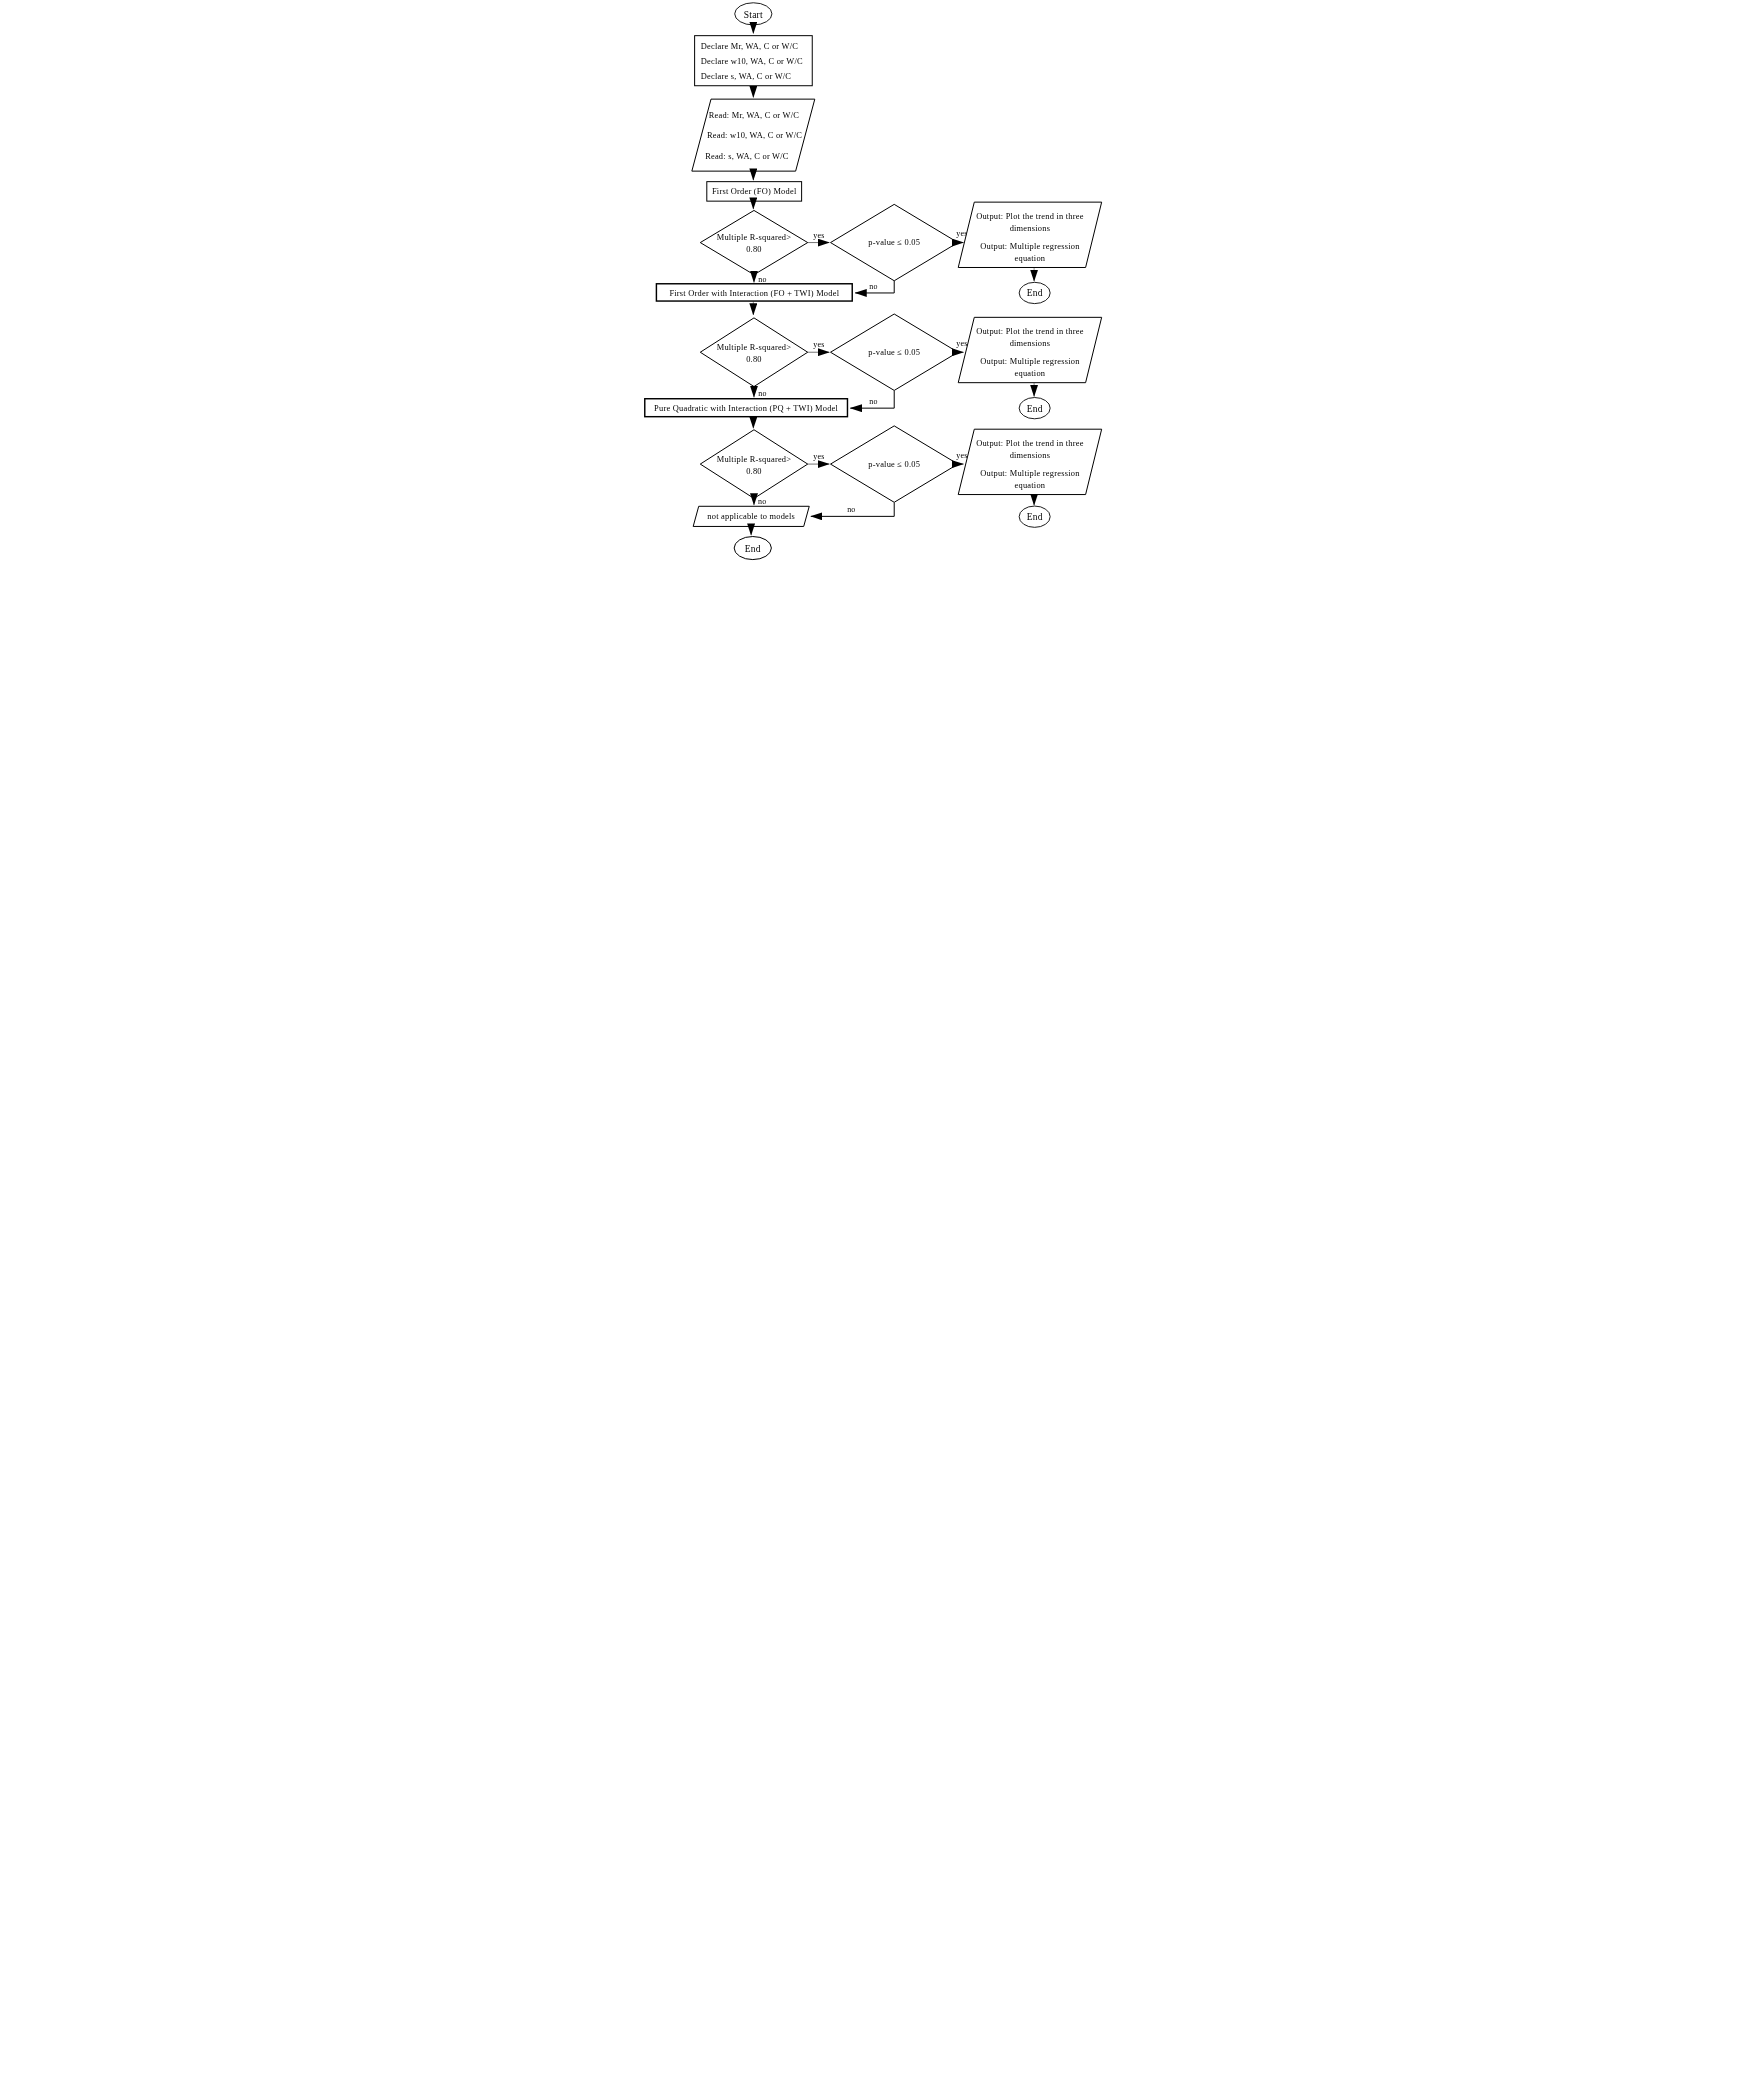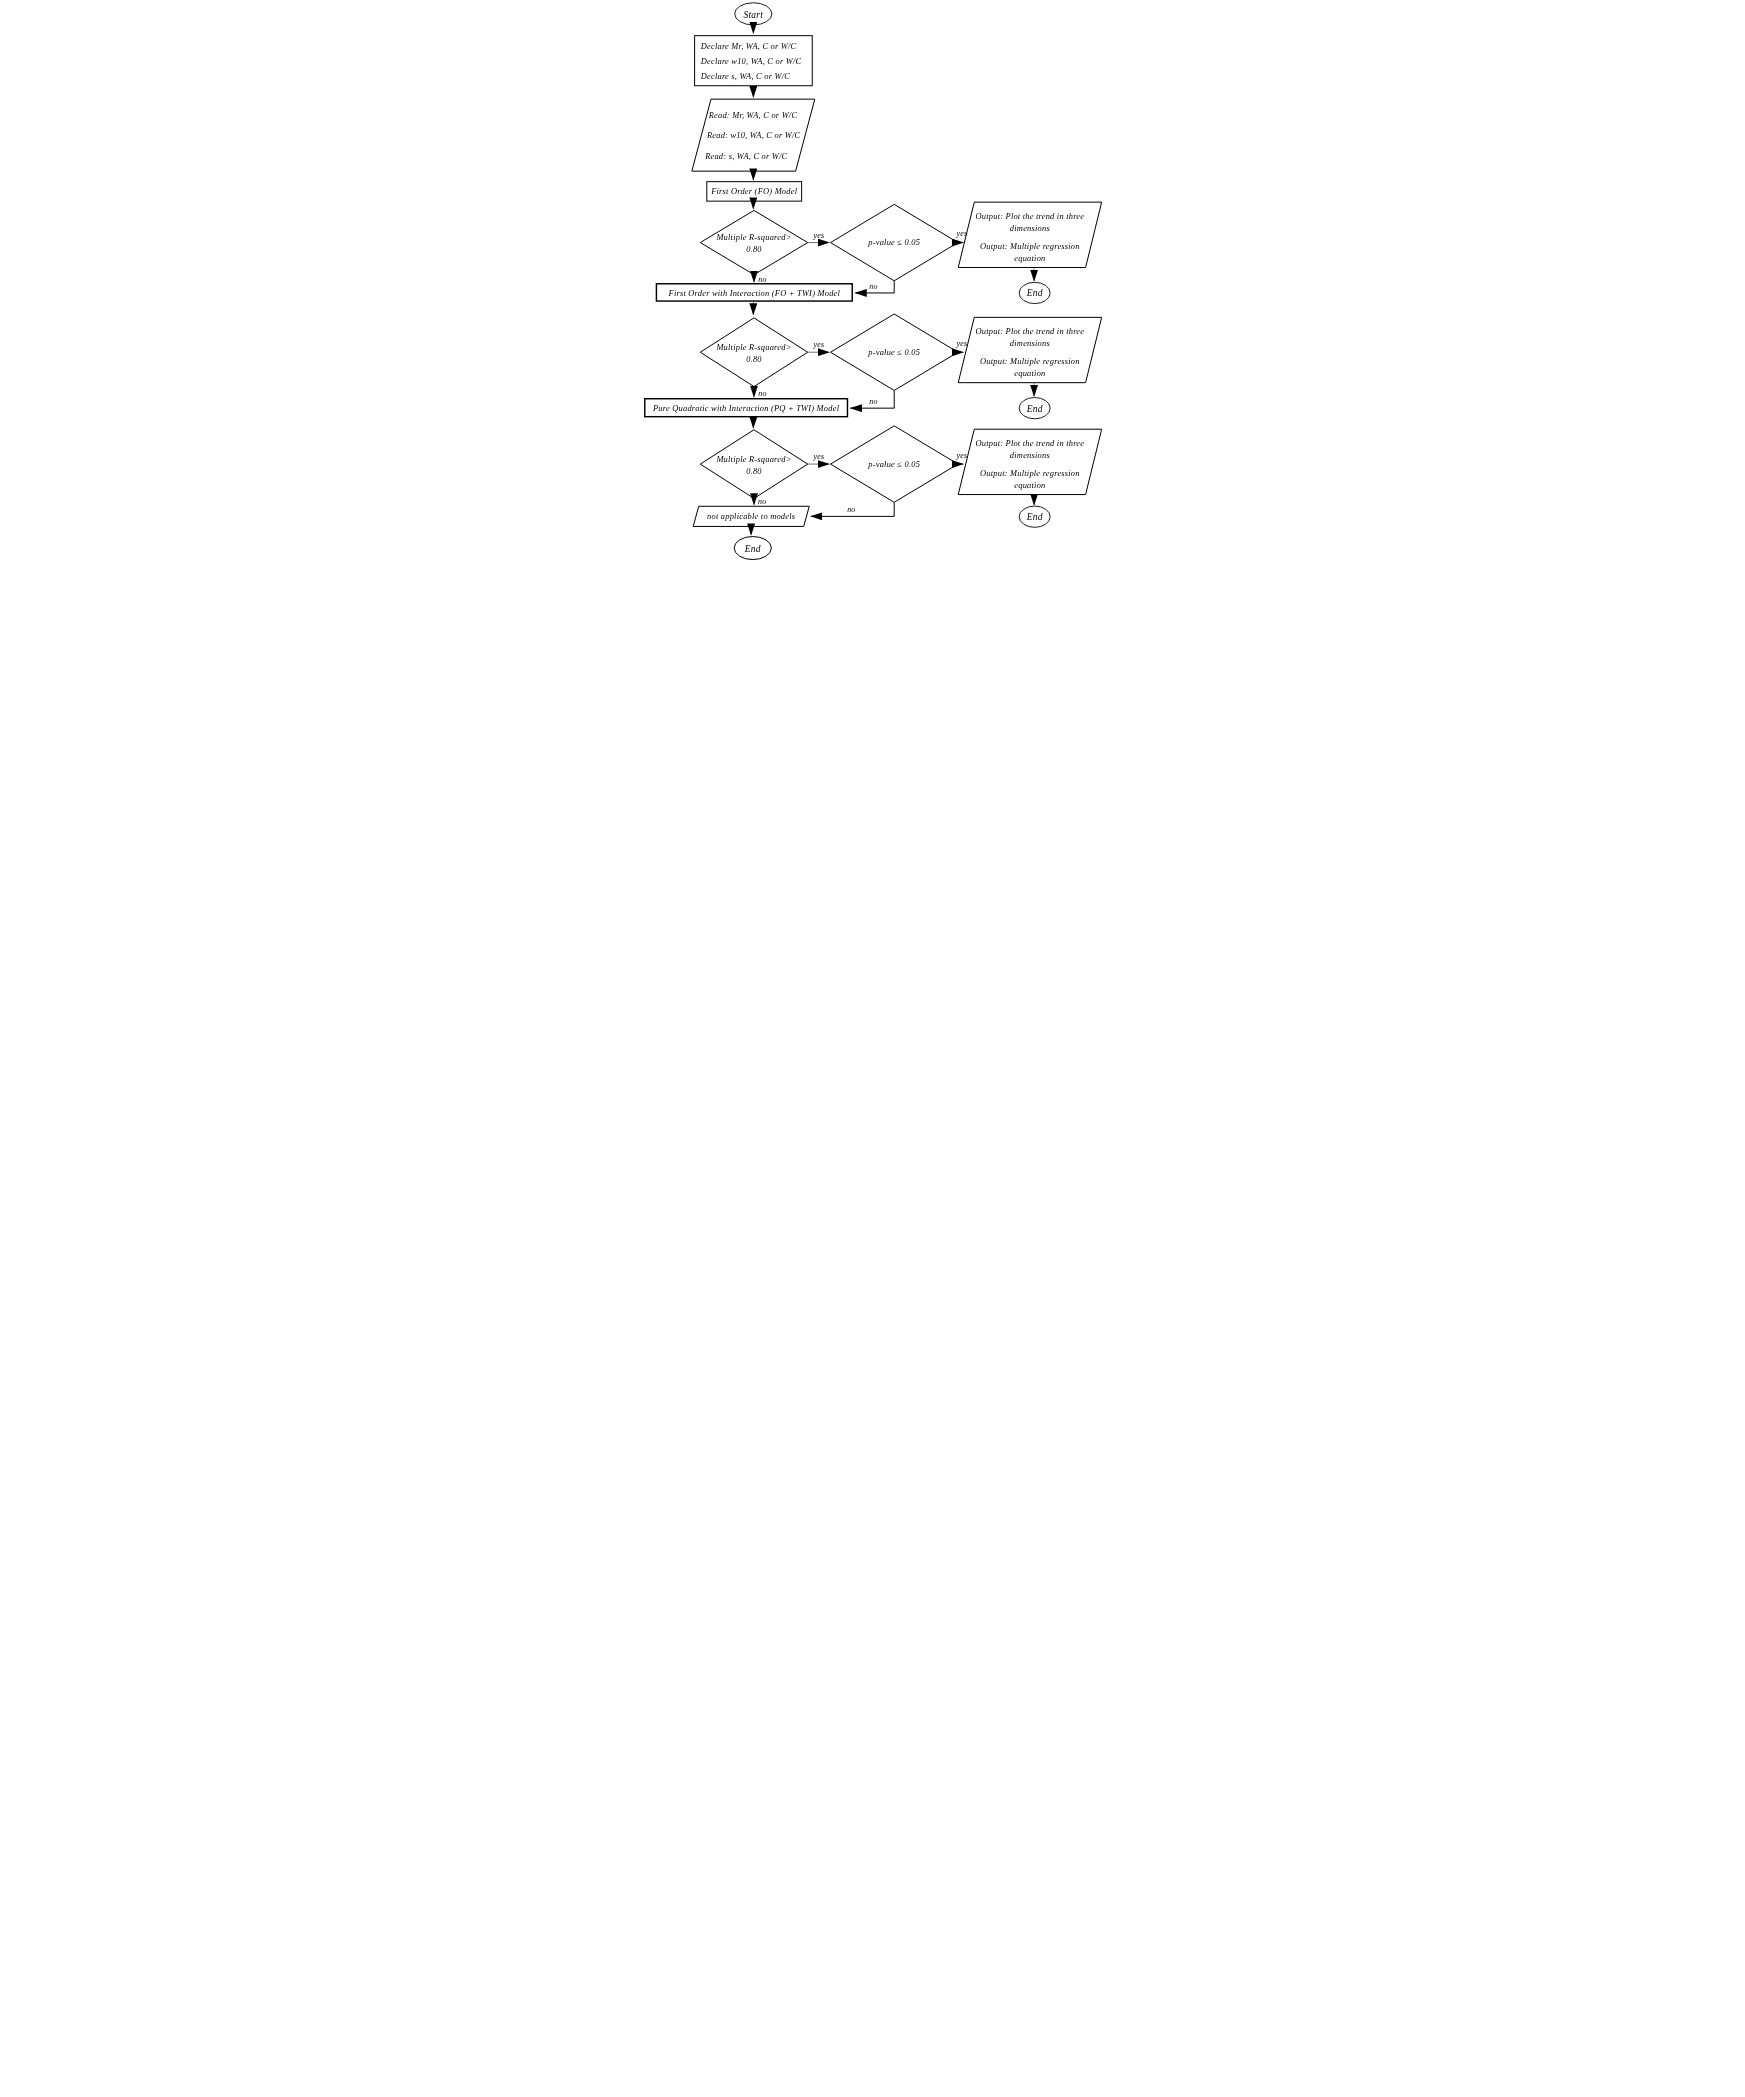--- a/index.html
+++ b/index.html
@@ -1,16 +1,16 @@
 <!DOCTYPE html>
 <html style="font-size:6.7px"><head>
 <meta charset="utf-8">
 <style>
   html,body{margin:0;padding:0;background:#ffffff;}
-  .page{width:100%;display:flex;justify-content:center;font-style:italic;}
+  .page{width:100%;display:flex;justify-content:center;}
   svg{display:block;width:100%;max-width:461px;height:auto;background:#ffffff;}
   .shape{fill:#ffffff;stroke:#000000;stroke-width:9;}
   .shape.heavy{stroke-width:13;}
   .shape.thin{stroke-width:8;}
   .edge{stroke:#000000;stroke-width:5;fill:none;}
   .edge.vthin{stroke-width:4;}
   .edge.thick{stroke-width:9;}
   .lbl{font-family:"Liberation Serif",serif;font-size:76px;fill:#000000;letter-spacing:2px;}
   .lbl.mid{text-anchor:middle;}
   .lbl.big{font-size:86px;}

